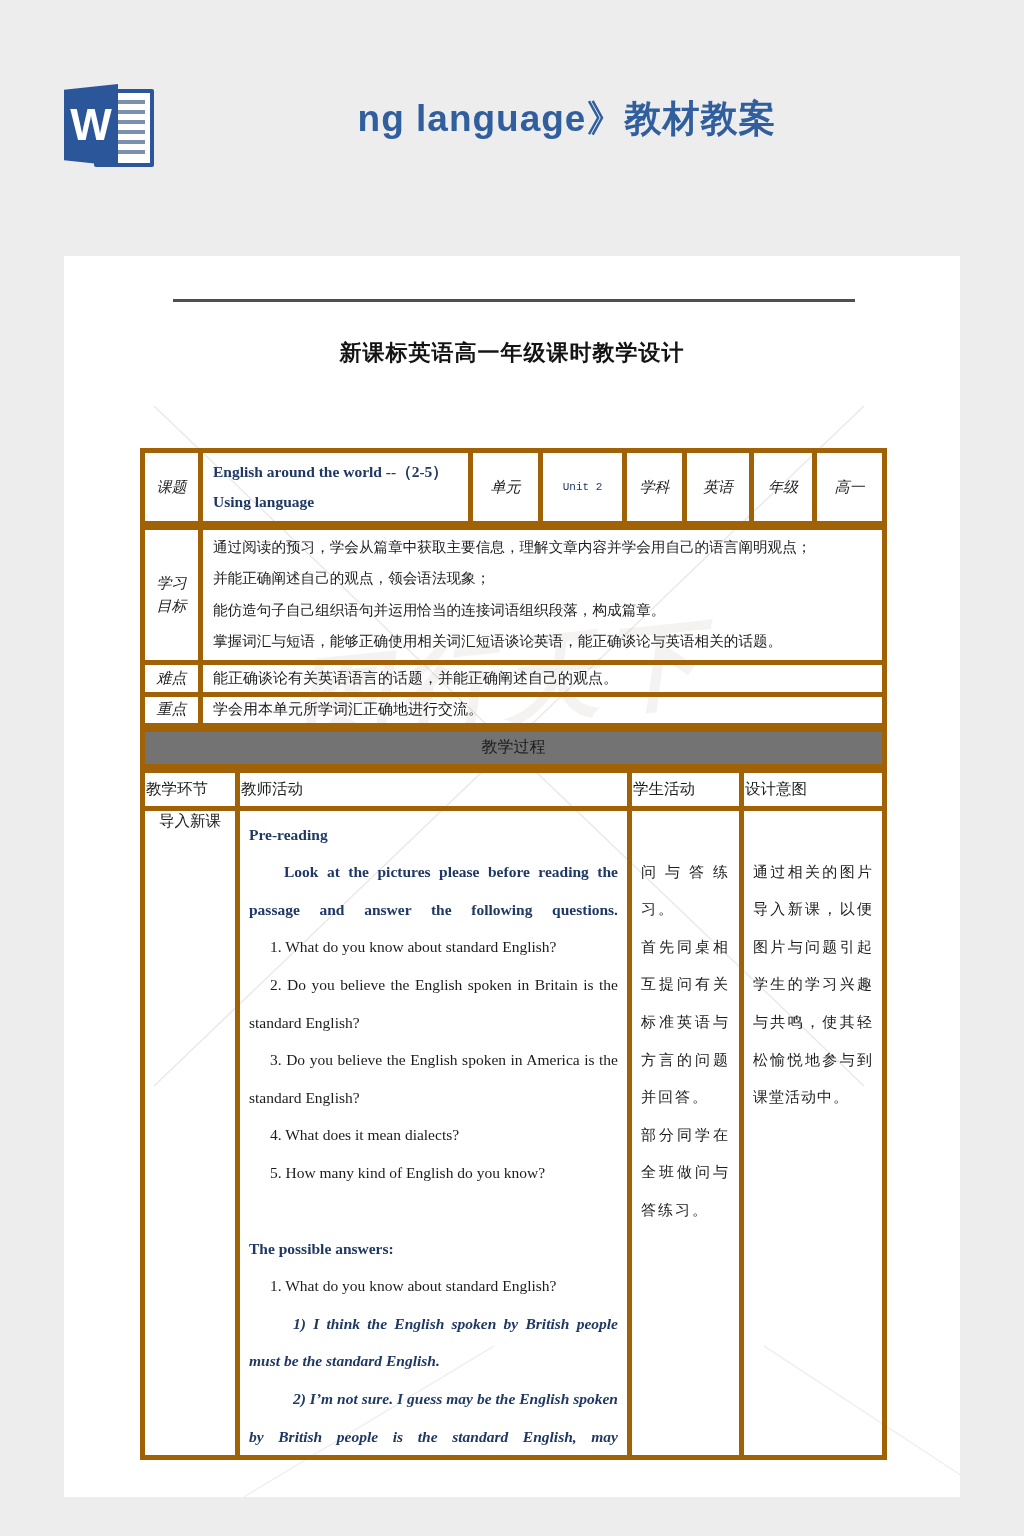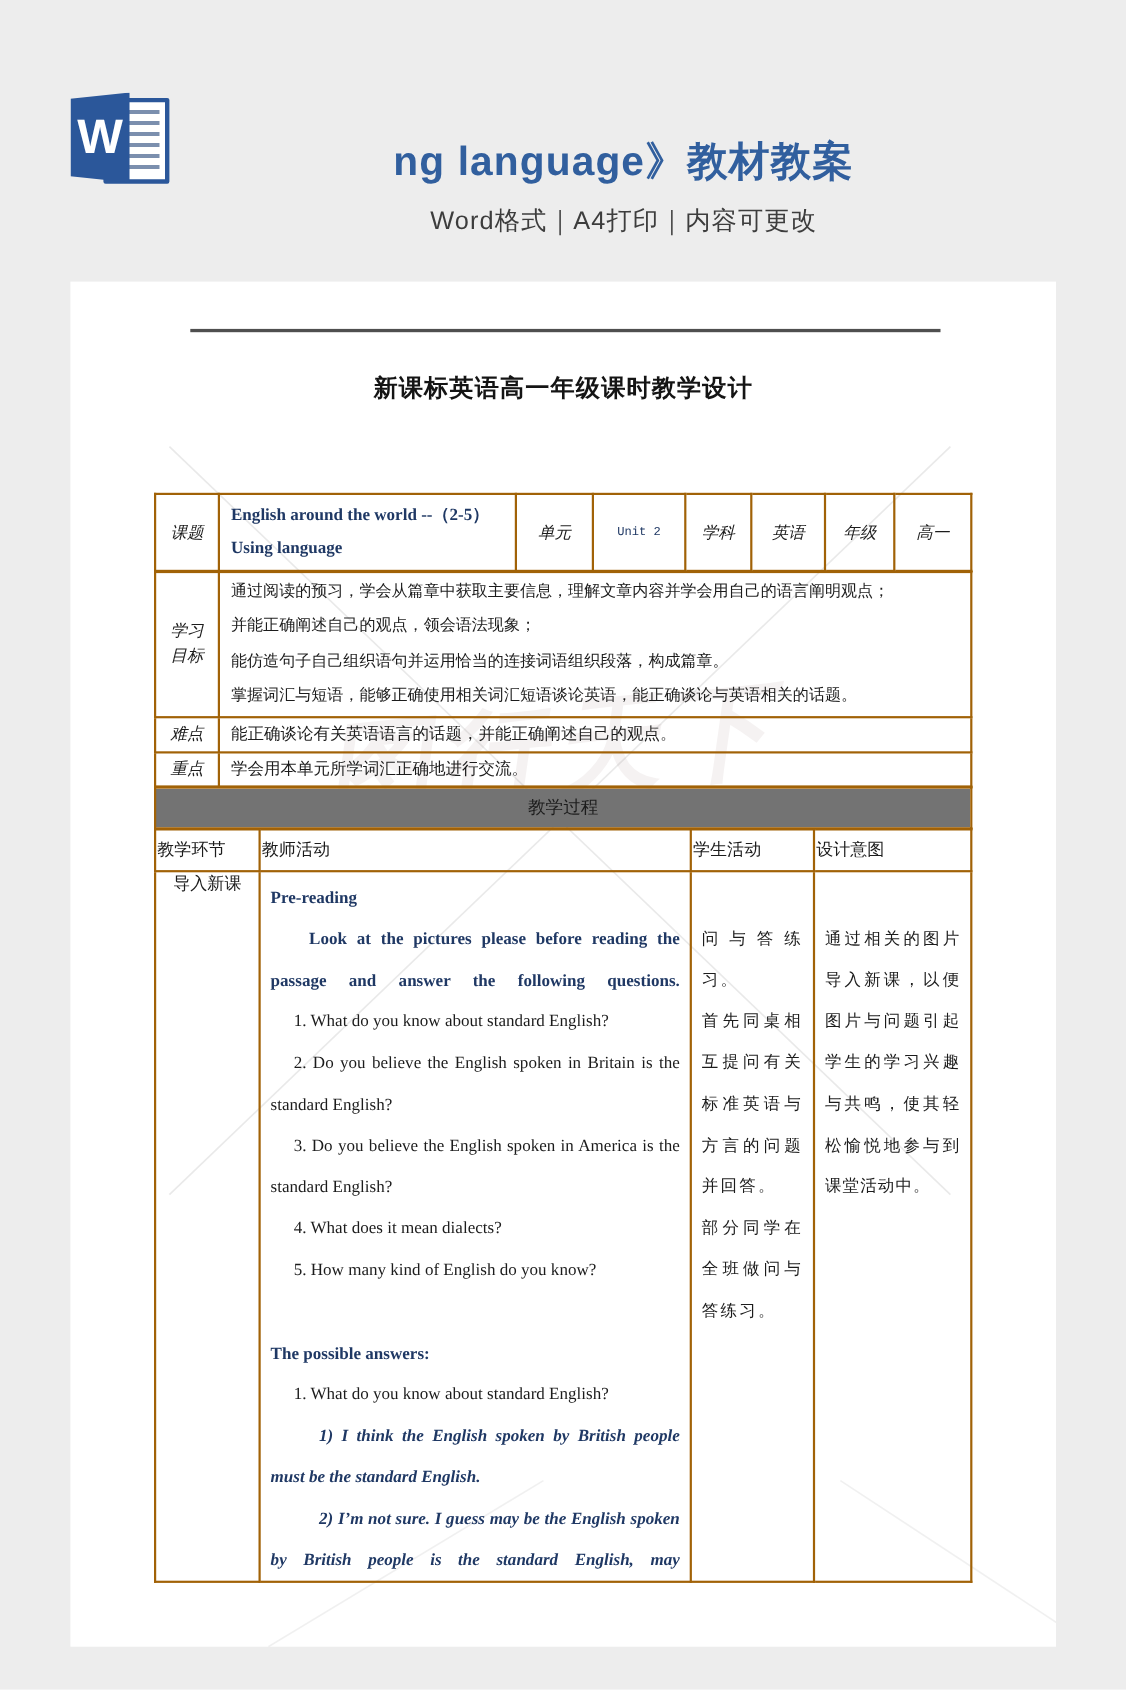--- a/index.html
+++ b/index.html
@@ -24,21 +24,21 @@
     position:absolute;left:0;top:0;width:54px;height:82px;
     background:#2b579a;
     clip-path:polygon(0 7%,100% 0,100% 100%,0 93%);
     display:flex;align-items:center;justify-content:center;
     color:#fff;font-family:"Liberation Sans",sans-serif;
     font-size:44px;font-weight:bold;
   }
   .header-text{position:absolute;left:110px;right:0;top:94px;text-align:center;}
   .header-title{
     font-family:"Liberation Sans",sans-serif;
-    font-size:37px;font-weight:bold;color:#315f9e;letter-spacing:1px;margin-top:28px;
+    font-size:37px;font-weight:bold;color:#315f9e;letter-spacing:1px;
   }
   .header-subtitle{
     margin-top:13px;
     font-family:"Liberation Sans",sans-serif;
     font-size:23px;color:#3d3d3d;letter-spacing:1px;
   }
   
   .doc-page{
     position:absolute;left:64px;top:256px;width:896px;height:1241px;
     background:#ffffff;
@@ -54,21 +54,21 @@
     font-size:96px;font-style:italic;font-weight:bold;
     color:rgba(160,130,130,0.10);
     transform:rotate(-6deg);letter-spacing:8px;
     pointer-events:none;white-space:nowrap;
   }
   .wm-lines{position:absolute;left:0;top:0;pointer-events:none;}
   
   .tables{position:absolute;left:76px;top:192px;width:744px;}
   table{border-collapse:collapse;table-layout:fixed;width:742px;}
   .t2,.tbanner,.t3{margin-top:-1px;}
-  td{border:2px solid #a16207;font-size:15px;vertical-align:middle;overflow:hidden;}
+  td{border:5px solid #a16207;font-size:15px;vertical-align:middle;overflow:hidden;}
   td.lab{text-align:center;color:#1c1c1c;font-style:italic;}
   .topic-cell{
     padding:4px 10px;font-weight:bold;color:#1f3864;font-size:15.5px;line-height:30px;
   }
   .unit-cell{
     text-align:center;color:#1f3864;
     font-family:"Liberation Mono",monospace;font-size:11px;margin-left:37px;
   }
   .goals-cell{padding:2px 10px;line-height:31.4px;font-size:14.6px;}
   .goals-cell p{margin:0;}
@@ -100,21 +100,20 @@
 
 <div class="site-header">
   <div class="wicon">
     <div class="wpage">
       <div class="wpage-lines"></div>
     </div>
     <div class="wflap">W</div>
   </div>
   <div class="header-text">
     <div class="header-title">ng language》教材教案</div>
-    <div class="header-subtitle">Word格式｜A4打印｜内容可更改</div>
   </div>
 </div>
 
 <div class="doc-page">
   <svg class="wm-lines" width="896" height="1241">
     <line x1="90" y1="150" x2="800" y2="830" stroke="#9a9a9a" stroke-opacity="0.22" stroke-width="1.5"></line>
     <line x1="800" y1="150" x2="90" y2="830" stroke="#9a9a9a" stroke-opacity="0.22" stroke-width="1.5"></line>
     <line x1="180" y1="1241" x2="430" y2="1090" stroke="#9a9a9a" stroke-opacity="0.15" stroke-width="1.5"></line>
     <line x1="700" y1="1090" x2="930" y2="1241" stroke="#9a9a9a" stroke-opacity="0.15" stroke-width="1.5"></line>
   </svg>

